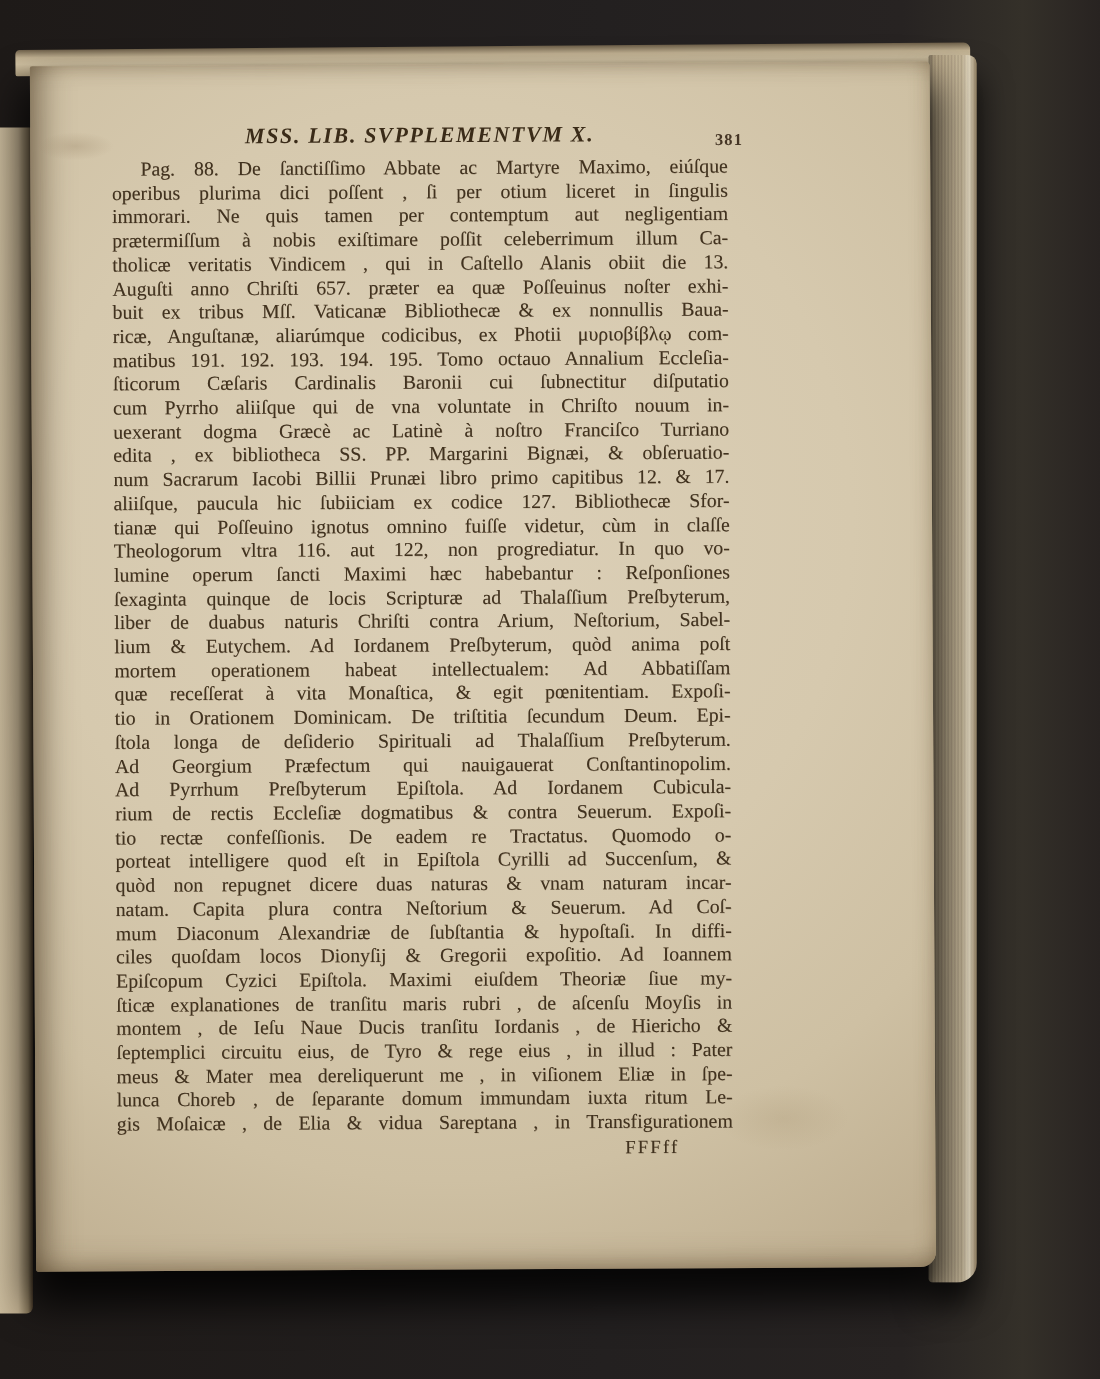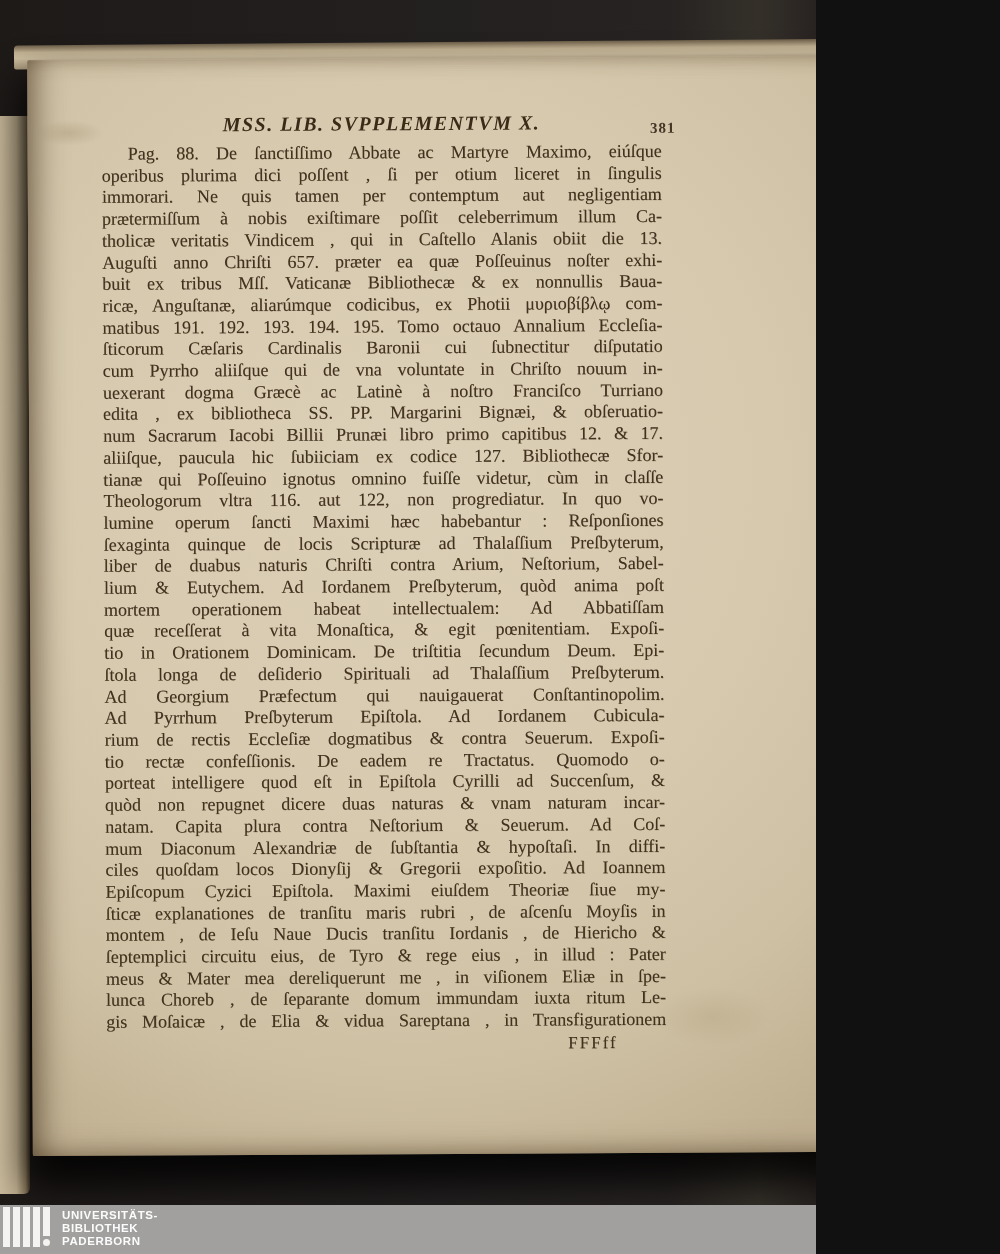--- a/index.html
+++ b/index.html
@@ -1,17 +1,17 @@
 <!DOCTYPE html>
 <html><head>
 <meta charset="utf-8">
 <style>
   html,body{margin:0;padding:0;background:#111;}
   #stage{
-    position:relative;width:816px;height:1254px;overflow:hidden;
+    position:relative;width:1000px;height:1254px;overflow:hidden;
     background:linear-gradient(90deg,#1e1a18 0%,#232020 55%,#272322 82%,#343029 93%,#282321 100%);
     font-family:"Liberation Serif","DejaVu Serif",serif;
   }
   
   .facing-sliver{
     position:absolute;left:0;top:116px;width:30px;height:1078px;
     background:linear-gradient(90deg,#c9ba9c 0%,#c0af90 55%,#8b7b5e 85%,#453727 100%);
     border-radius:0 0 6px 0;
   }
   
@@ -147,32 +147,14 @@
           <div>ſeptemplici circuitu eius, de Tyro &amp; rege eius , in illud : Pater</div>
           <div>meus &amp; Mater mea dereliquerunt me , in viſionem Eliæ in ſpe-</div>
           <div>lunca Choreb , de ſeparante domum immundam iuxta ritum Le-</div>
           <div>gis Moſaicæ , de Elia &amp; vidua Sareptana , in Transfigurationem</div>
         </div>
 
       <div class="catchword">FFFff</div>
     </div>
   </div>
 
-  <div class="footer">
-    <div class="logo">
-      <div class="bar"></div>
-      <div class="bar"></div>
-      <div class="bar"></div>
-      <div class="bar"></div>
-      <div class="bar-exc">
-        <div class="bar"></div>
-        <div class="dot"></div>
-      </div>
-    </div>
-    <div class="libname">
-
-    <div>UNIVERSITÄTS-</div>
-        <div>BIBLIOTHEK</div>
-        <div>PADERBORN</div>
-      </div>
-  </div>
 
 </div>
 
 </body></html>

